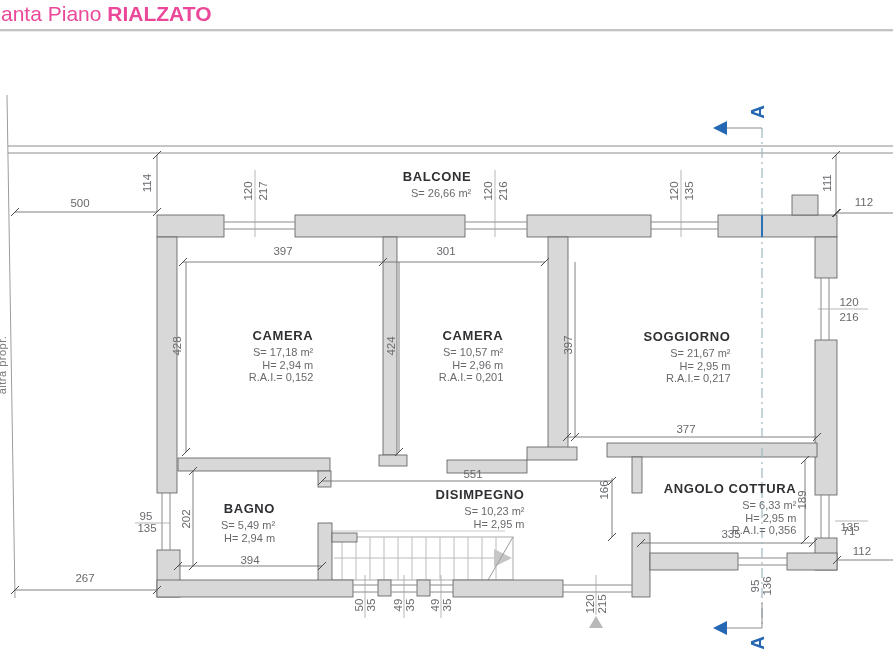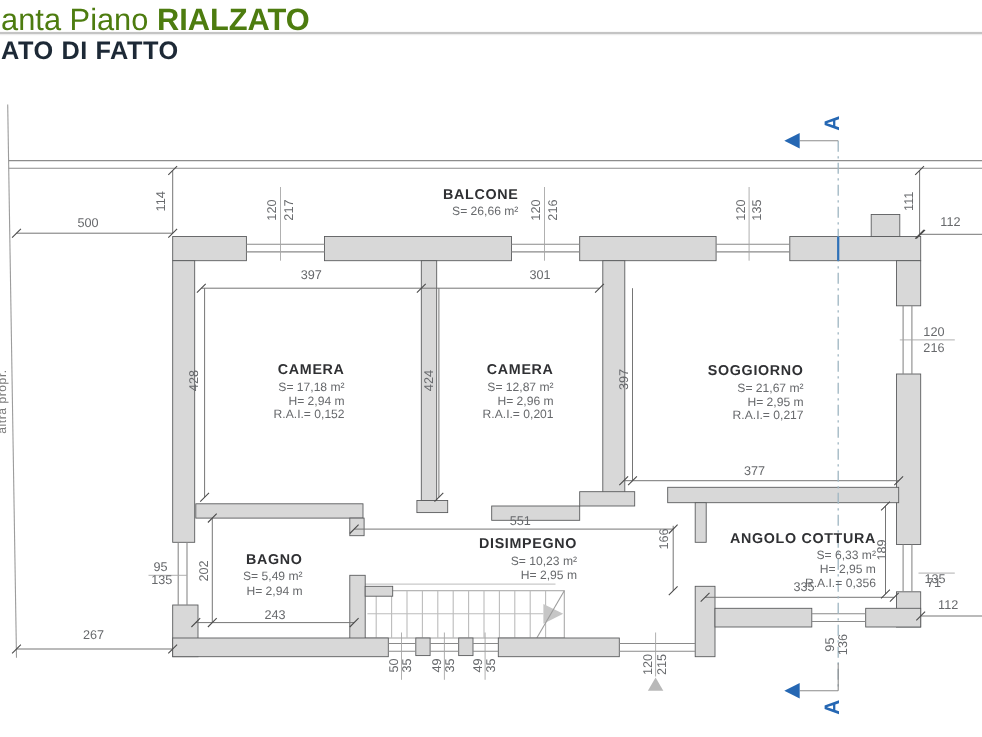--- a/index.html
+++ b/index.html
@@ -1,19 +1,19 @@
 <!DOCTYPE html>
 <html><head>
 <meta charset="utf-8">
 <style>
   html,body{margin:0;padding:0;background:#fff;}
   .screen{position:relative;width:893px;height:670px;overflow:hidden;background:#fff;
           font-family:"Liberation Sans", sans-serif;}
   
-  .hdr-title{position:absolute;left:1px;top:2px;font-size:28px;color:#4d7c0f;white-space:nowrap;}
+  .hdr-title{position:absolute;left:1px;top:2px;font-size:21px;color:#ec4899;white-space:nowrap;}
   .hdr-title .bold{font-weight:bold;}
   .hdr-rule{position:absolute;left:0;top:29px;width:893px;height:0;border-top:2px solid #c4c4c4;border-bottom:1px solid #ebebeb;}
   .hdr-sub{position:absolute;left:1px;top:33px;font-size:23px;font-weight:bold;color:#1d2936;white-space:nowrap;letter-spacing:0.5px;}
   
   svg.plan{position:absolute;left:0;top:0;}
   
   .lbl{position:absolute;transform:translate(-50%,-50%);white-space:nowrap;}
   .rot{transform:translate(-50%,-50%) rotate(-90deg);}
   .dim{font-size:11.5px;color:#67696c;}
   .room{position:absolute;transform:translate(-50%,-50%);text-align:right;white-space:nowrap;}
@@ -24,21 +24,20 @@
 </style>
 </head>
 <body>
 
 <div class="screen">
 
   <div class="hdr-title">
     <span>anta Piano </span><span class="bold">RIALZATO</span>
   </div>
   <div class="hdr-rule"></div>
-  <div class="hdr-sub">ATO DI FATTO</div>
 
   <svg class="plan" width="893" height="670" viewBox="0 0 893 670">
 
     <g stroke="#9c9c9c" stroke-width="1" fill="none">
       <path d="M7 95L15 598"></path>
       <path d="M8 146H893M8 153H893" stroke="#8c8c8c"></path>
     </g>
 
     <g>
       <rect x="328" y="537" width="185" height="43" fill="#ffffff" stroke="#aaaaaa" stroke-width="1"></rect>
@@ -146,21 +145,21 @@
     <div class="sub">S= 26,66 m²</div>
   </div>
   <div class="room" style="left:281px;top:356px">
     <div class="nm">CAMERA</div>
     <div class="sub">S= 17,18 m²</div>
     <div class="sub">H= 2,94 m</div>
     <div class="sub">R.A.I.= 0,152</div>
   </div>
   <div class="room" style="left:471px;top:356px">
     <div class="nm">CAMERA</div>
-    <div class="sub">S= 12,87 m²</div>
+    <div class="sub">S= 10,57 m²</div>
     <div class="sub">H= 2,96 m</div>
     <div class="sub">R.A.I.= 0,201</div>
   </div>
   <div class="room" style="left:687px;top:357px">
     <div class="nm">SOGGIORNO</div>
     <div class="sub">S= 21,67 m²</div>
     <div class="sub">H= 2,95 m</div>
     <div class="sub">R.A.I.= 0,217</div>
   </div>
   <div class="room" style="left:248px;top:522px">
@@ -184,38 +183,38 @@
   <div class="lbl rot dim" style="left:147px;top:183px">114</div>
   <div class="lbl rot dim" style="left:248px;top:191px">120</div>
   <div class="lbl rot dim" style="left:263px;top:191px">217</div>
   <div class="lbl rot dim" style="left:488px;top:191px">120</div>
   <div class="lbl rot dim" style="left:503px;top:191px">216</div>
   <div class="lbl rot dim" style="left:674px;top:191px">120</div>
   <div class="lbl rot dim" style="left:689px;top:191px">135</div>
   <div class="lbl rot dim" style="left:827px;top:183px">111</div>
   <div class="lbl dim" style="left:864px;top:202px">112</div>
   <div class="lbl dim" style="left:283px;top:251px">397</div>
-  <div class="lbl dim" style="left:491px;top:251px">301</div>
+  <div class="lbl dim" style="left:446px;top:251px">301</div>
   <div class="lbl rot dim" style="left:177px;top:346px">428</div>
   <div class="lbl rot dim" style="left:391px;top:346px">424</div>
   <div class="lbl rot dim" style="left:568px;top:345px">397</div>
   <div class="lbl dim" style="left:849px;top:302px">120</div>
   <div class="lbl dim" style="left:849px;top:317px">216</div>
   <div class="lbl dim" style="left:686px;top:429px">377</div>
   <div class="lbl dim" style="left:473px;top:474px">551</div>
   <div class="lbl rot dim" style="left:604px;top:490px">166</div>
   <div class="lbl rot dim" style="left:802px;top:500px">189</div>
   <div class="lbl dim" style="left:849px;top:531px">71</div>
   <div class="lbl dim" style="left:850px;top:527px">135</div>
   <div class="lbl dim" style="left:731px;top:534px">335</div>
   <div class="lbl dim" style="left:862px;top:551px">112</div>
   <div class="lbl dim" style="left:146px;top:516px">95</div>
   <div class="lbl dim" style="left:147px;top:528px">135</div>
   <div class="lbl rot dim" style="left:186px;top:519px">202</div>
-  <div class="lbl dim" style="left:250px;top:560px">243</div>
+  <div class="lbl dim" style="left:250px;top:560px">394</div>
   <div class="lbl dim" style="left:85px;top:578px">267</div>
   <div class="lbl rot dim" style="left:359px;top:605px">50</div>
   <div class="lbl rot dim" style="left:371px;top:605px">35</div>
   <div class="lbl rot dim" style="left:398px;top:605px">49</div>
   <div class="lbl rot dim" style="left:410px;top:605px">35</div>
   <div class="lbl rot dim" style="left:435px;top:605px">49</div>
   <div class="lbl rot dim" style="left:447px;top:605px">35</div>
   <div class="lbl rot dim" style="left:590px;top:604px">120</div>
   <div class="lbl rot dim" style="left:602px;top:604px">215</div>
   <div class="lbl rot dim" style="left:755px;top:586px">95</div>

